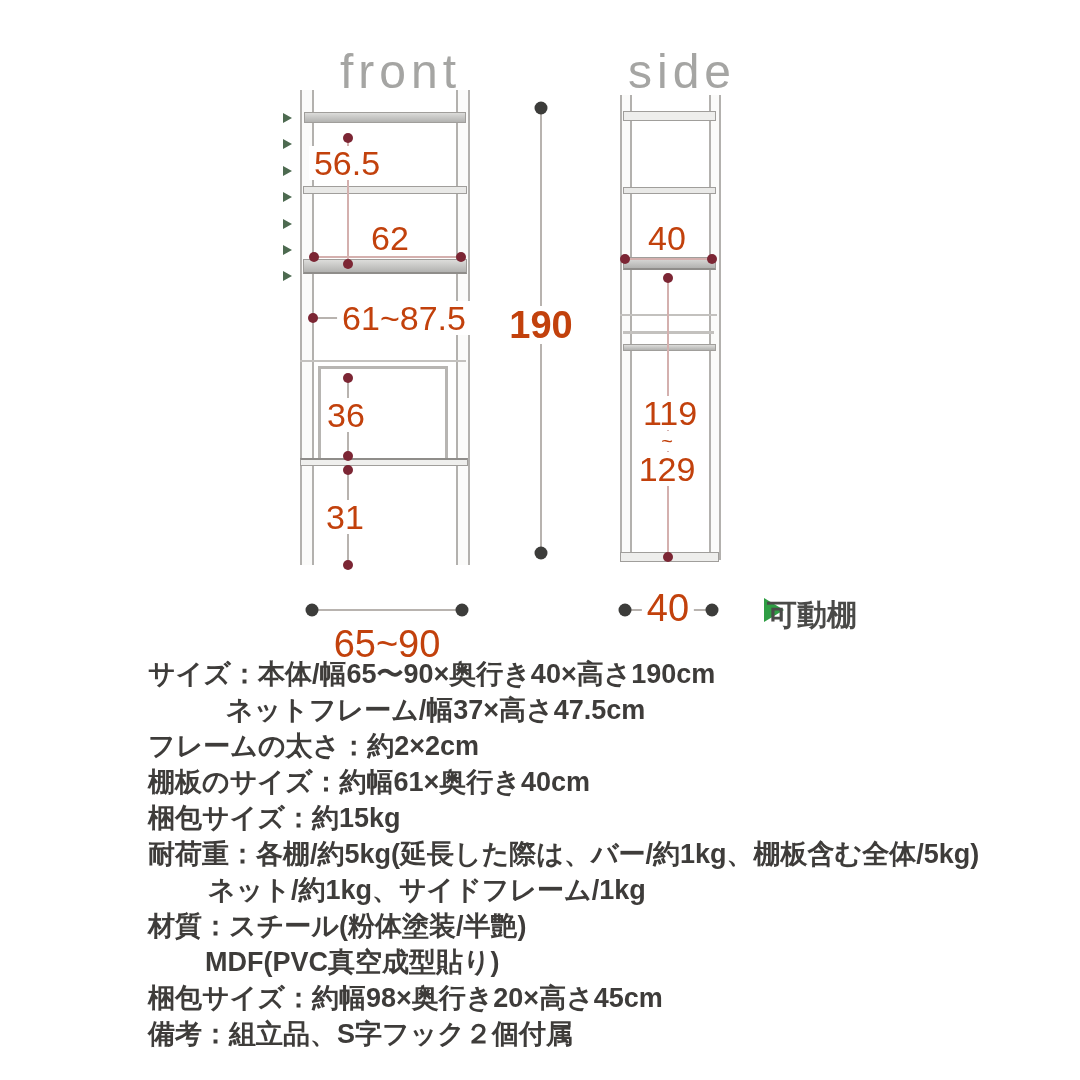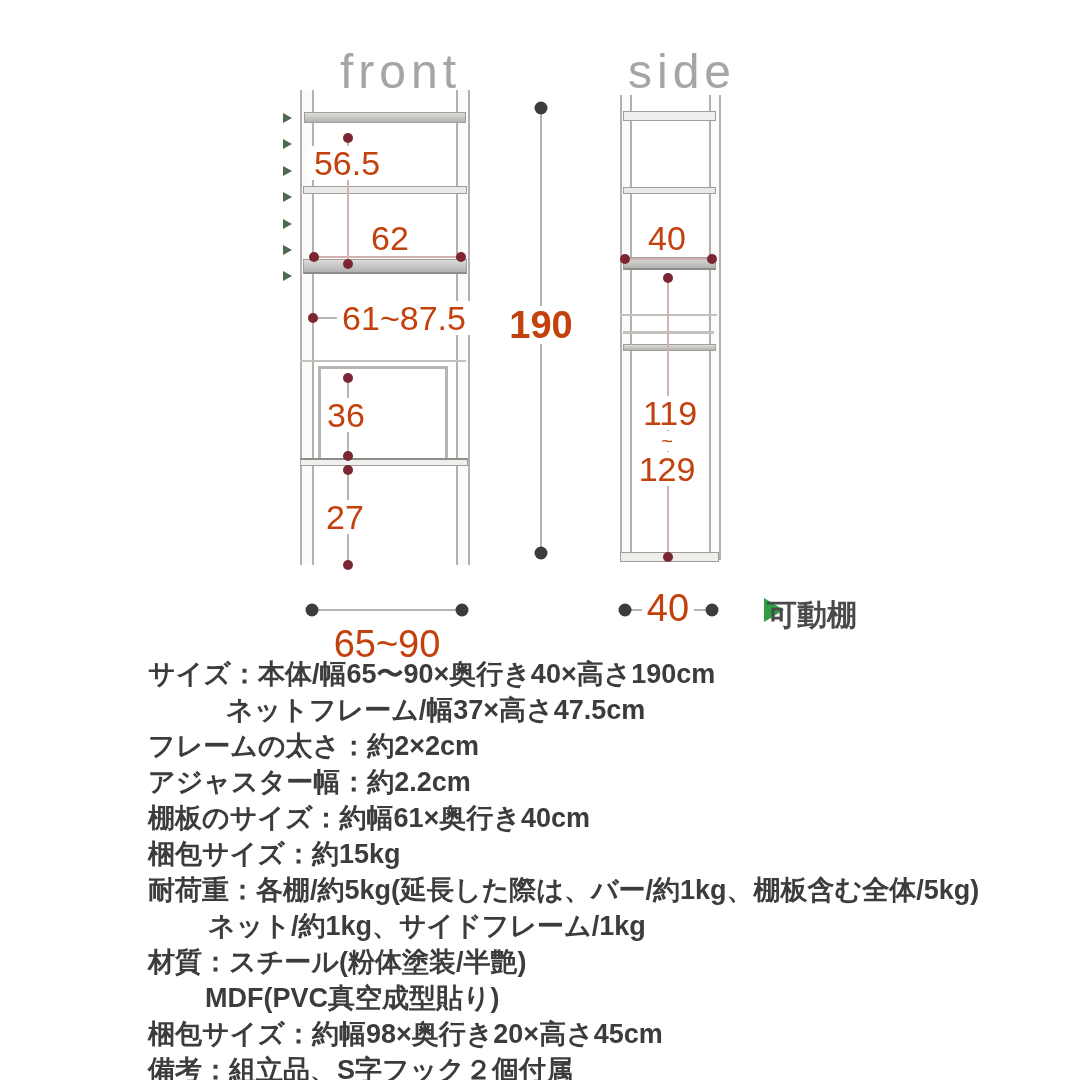--- a/index.html
+++ b/index.html
@@ -109,21 +109,21 @@
   <div class="dim" style="left:386px;top:318px;margin-left:18px;">61~87.5</div>
 
   <div class="vline line-gray" style="left:347px;top:378px;height:78px;"></div>
   <div class="dot dot-red" style="left:348px;top:378px;"></div>
   <div class="dot dot-red" style="left:348px;top:456px;"></div>
   <div class="dim" style="left:346px;top:415px;">36</div>
 
   <div class="vline line-gray" style="left:347px;top:468px;height:97px;"></div>
   <div class="dot dot-red" style="left:348px;top:470px;"></div>
   <div class="dot dot-red" style="left:348px;top:565px;"></div>
-  <div class="dim" style="left:345px;top:517px;">27</div>
+  <div class="dim" style="left:345px;top:517px;">31</div>
 
   <div class="hline line-gray" style="left:312px;top:609px;width:150px;"></div>
   <div class="dot dot-black" style="left:312px;top:610px;"></div>
   <div class="dot dot-black" style="left:462px;top:610px;"></div>
   <div class="dim big" style="left:387px;top:644px;">65~90</div>
 
   <div class="vline line-gray" style="left:540px;top:107px;height:447px;"></div>
   <div class="dot dot-black" style="left:541px;top:108px;"></div>
   <div class="dot dot-black" style="left:541px;top:553px;"></div>
   <div class="dim big" style="left:541px;top:325px;font-weight:bold;">190</div>
@@ -165,21 +165,20 @@
 
 <div>
   <div class="legend-arrow" style="left:764px;top:598px;"></div>
   <div class="legend-text" style="left:767px;top:595px;">可動棚</div>
 </div>
 
 <div class="specs">
   <div class="spec-line">サイズ：本体/幅65〜90×奥行き40×高さ190cm</div>
   <div class="spec-line ind-a">ネットフレーム/幅37×高さ47.5cm</div>
   <div class="spec-line">フレームの太さ：約2×2cm</div>
-  <div class="spec-line">アジャスター幅：約2.2cm</div>
   <div class="spec-line">棚板のサイズ：約幅61×奥行き40cm</div>
   <div class="spec-line">梱包サイズ：約15kg</div>
   <div class="spec-line">耐荷重：各棚/約5kg(延長した際は、バー/約1kg、棚板含む全体/5kg)</div>
   <div class="spec-line ind-b">ネット/約1kg、サイドフレーム/1kg</div>
   <div class="spec-line">材質：スチール(粉体塗装/半艶)</div>
   <div class="spec-line ind-c">MDF(PVC真空成型貼り)</div>
   <div class="spec-line">梱包サイズ：約幅98×奥行き20×高さ45cm</div>
   <div class="spec-line">備考：組立品、S字フック２個付属</div>
 </div>
 

